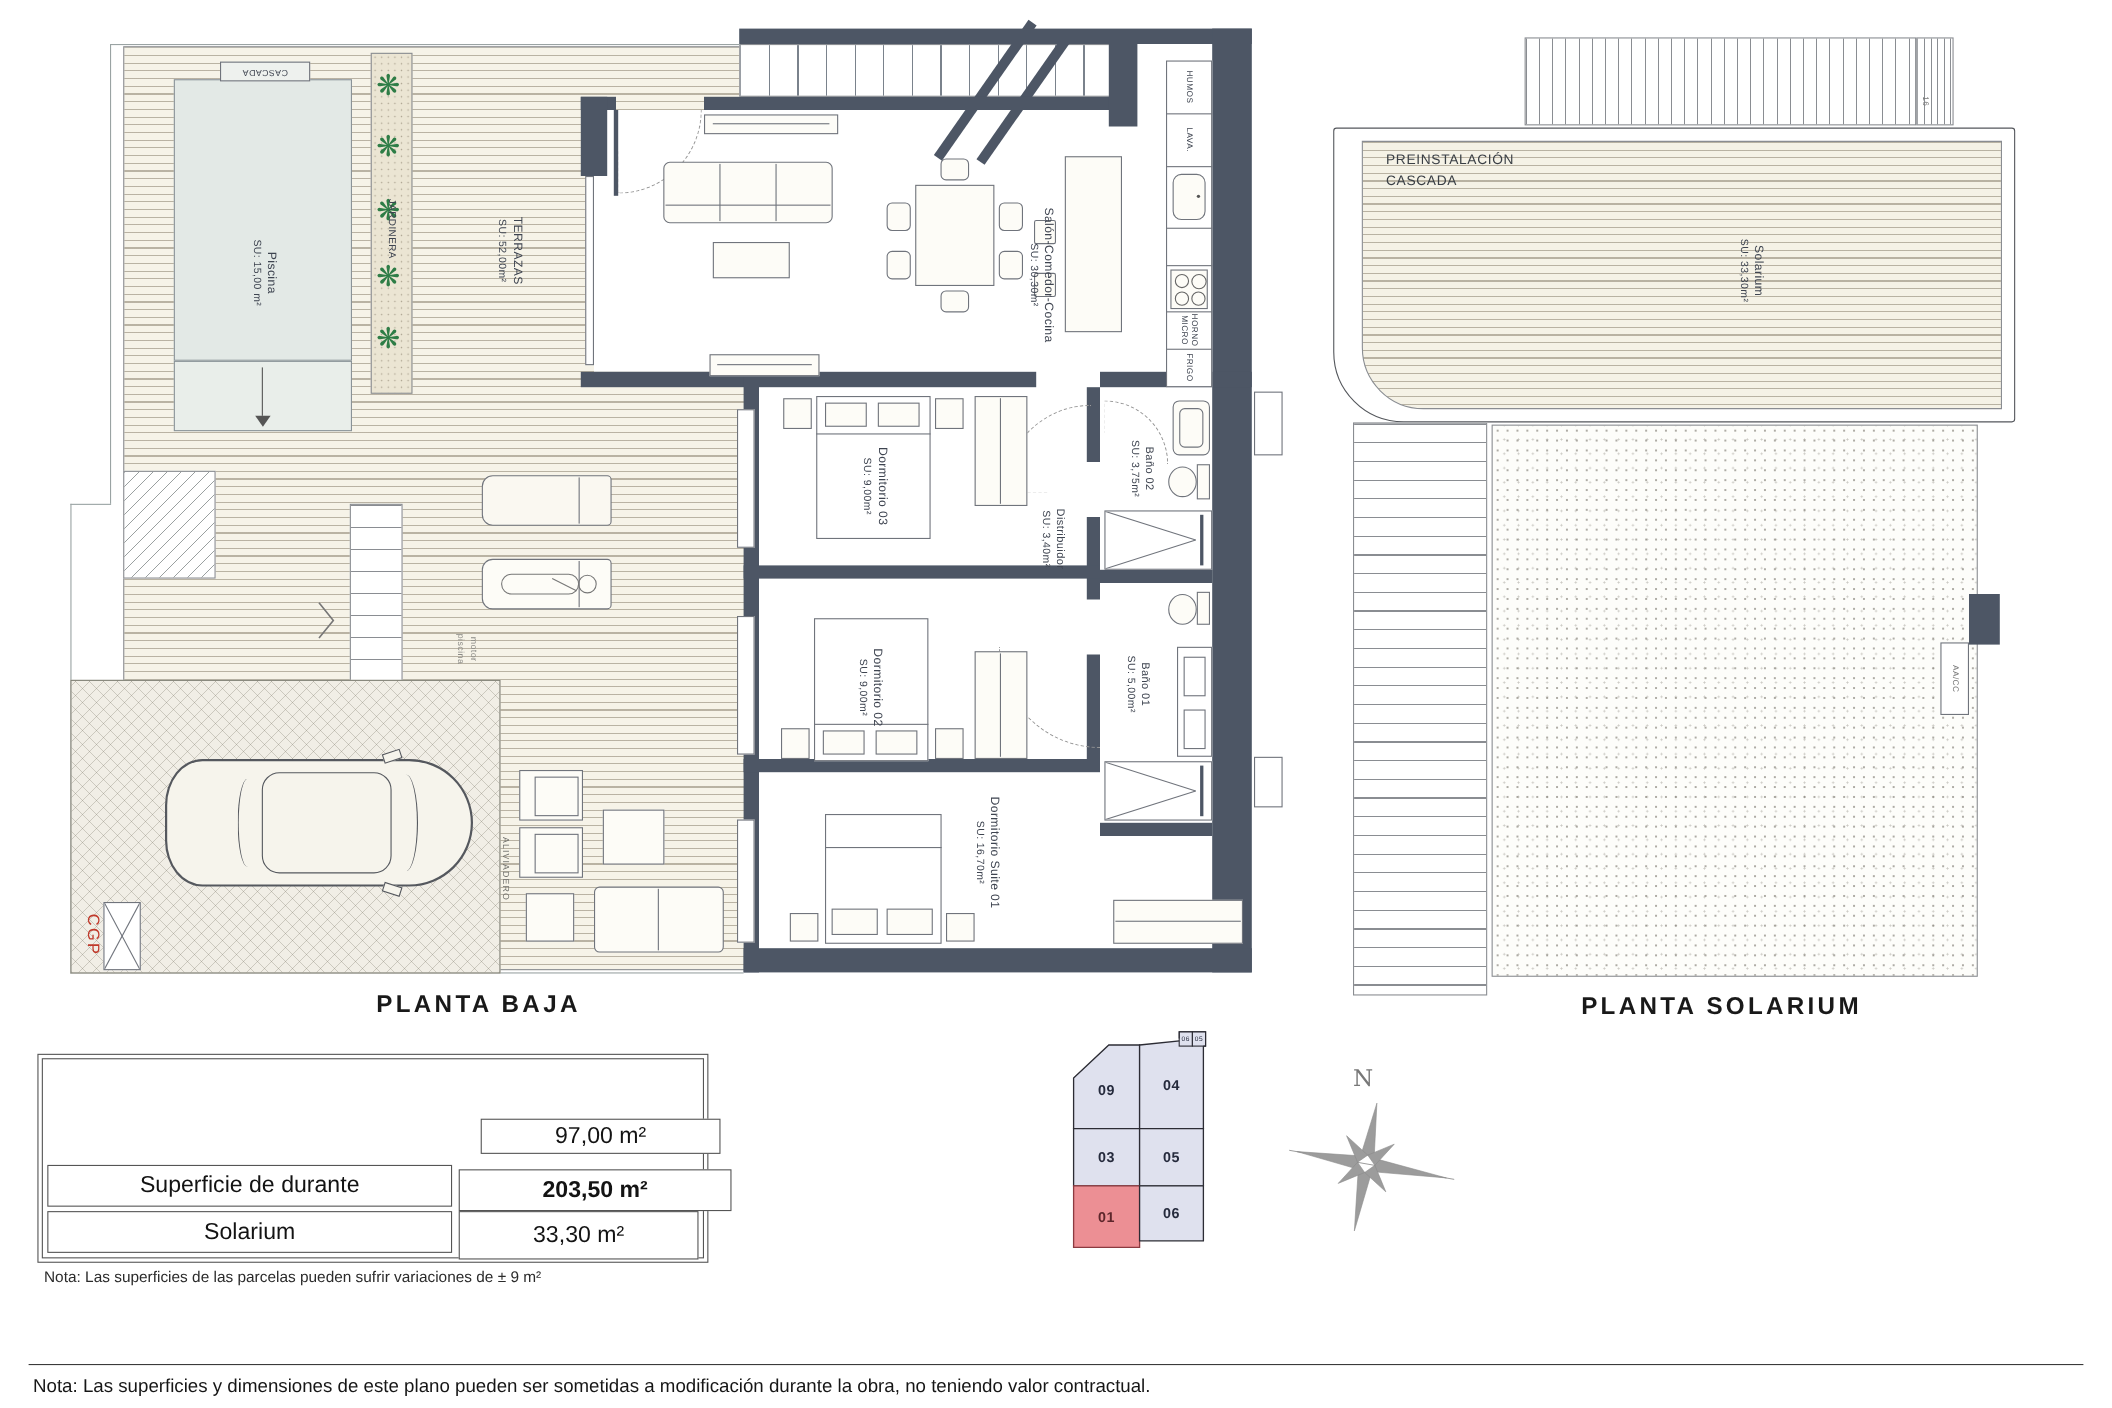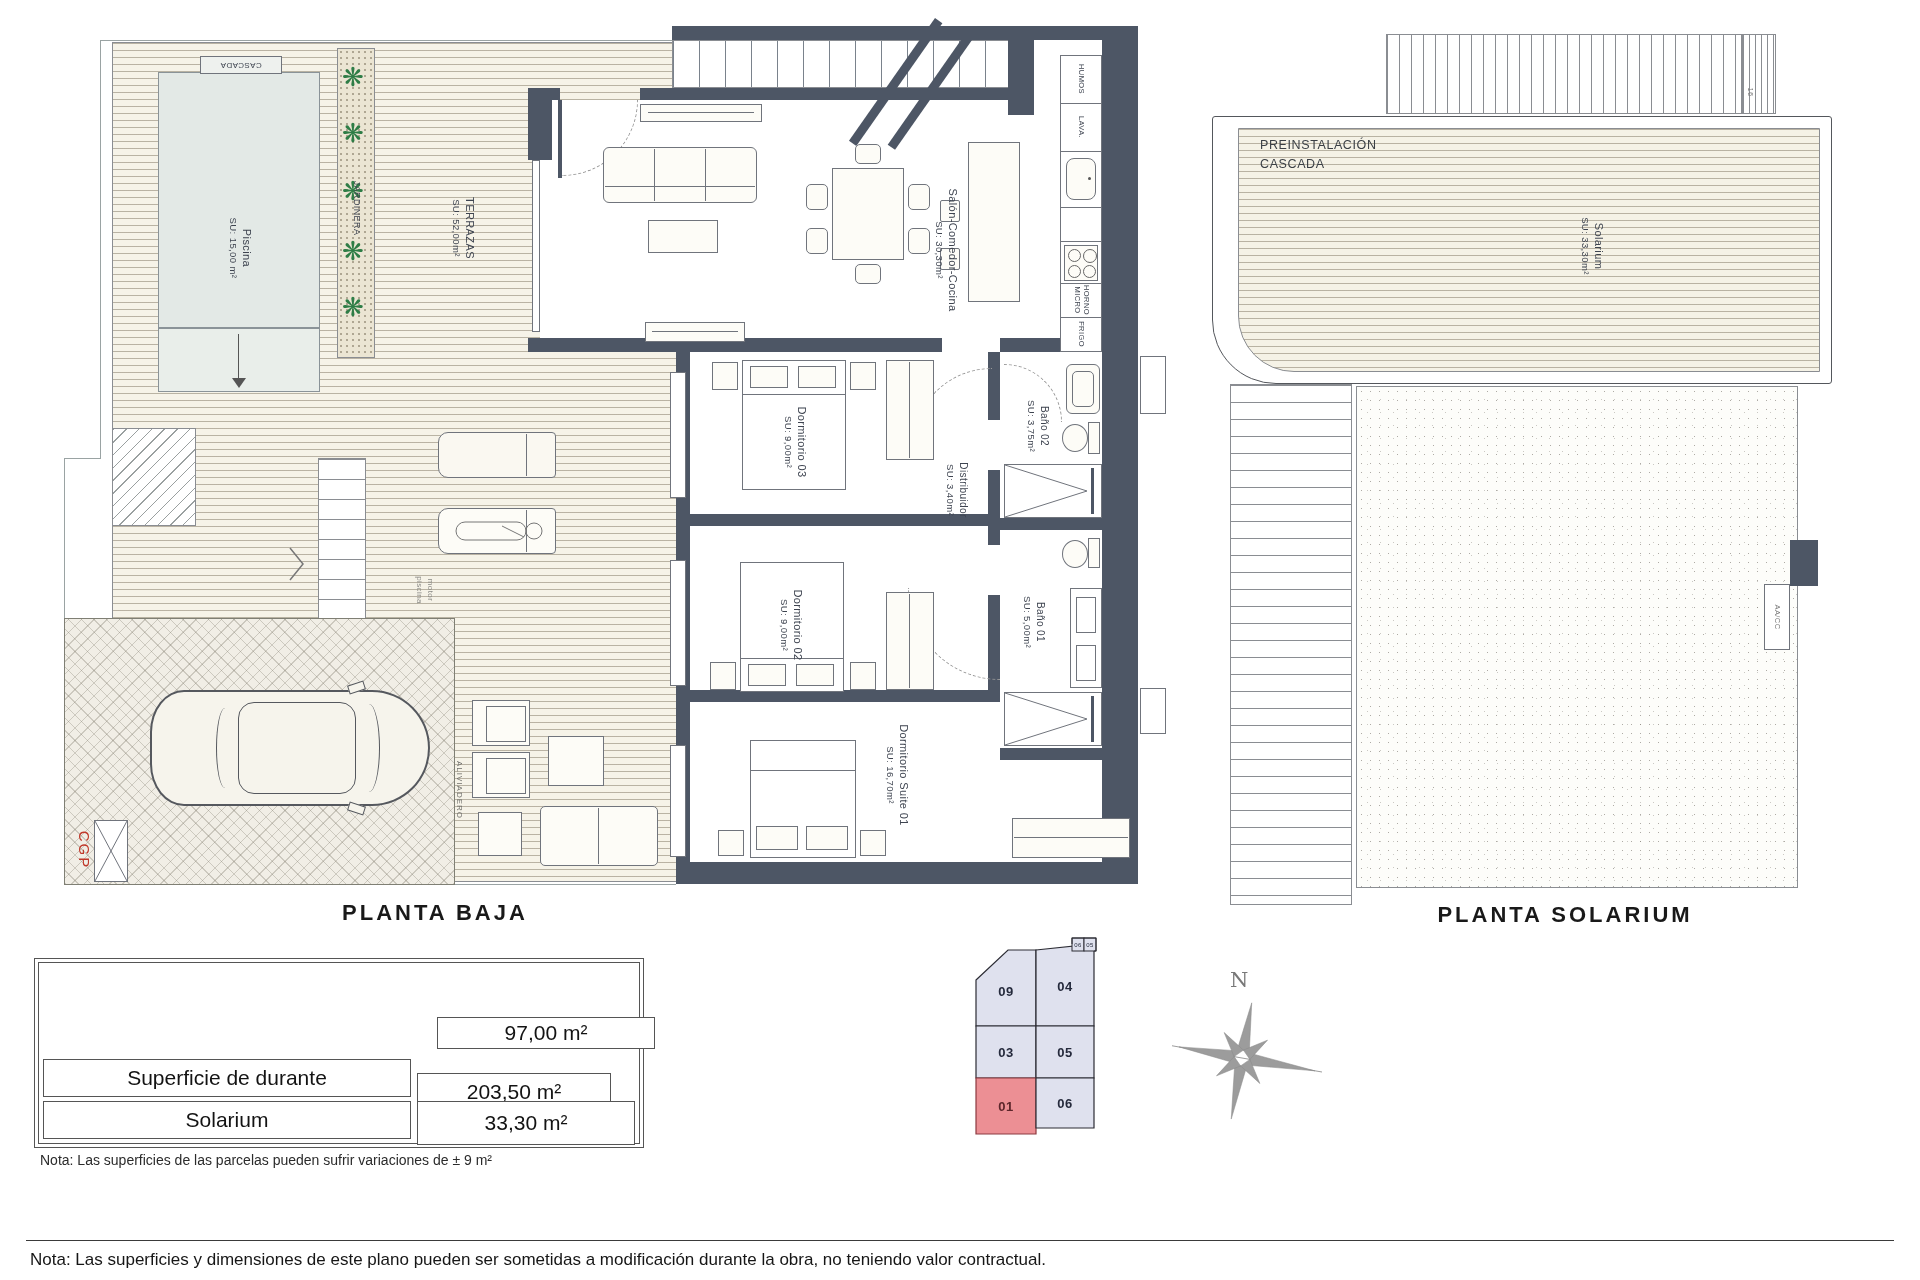--- a/index.html
+++ b/index.html
@@ -353,21 +353,21 @@
   <div class="vl t7" style="left:617px;top:617px;">
       <div style="color:#777;">AA/CC</div>
     </div>
 
   <div class="title" style="left:270px;top:902px;width:270px;">PLANTA SOLARIUM</div>
 </div>
 
 <div class="a" style="left:38px;top:962px;width:602px;height:182px;border:1px solid #555;outline:1px solid #555;outline-offset:3px;box-sizing:border-box;background:#fff;">
   <div class="tbl-cell" style="left:378px;top:54px;width:218px;height:32px;margin-left:20px;">97,00 m²</div>
   <div class="tbl-cell" style="left:4px;top:96px;width:368px;height:38px;">Superficie de durante</div>
-  <div class="tbl-cell" style="left:378px;top:110px;width:194px;height:38px;">203,50 m²</div>
+  <div class="tbl-cell" style="left:378px;top:100px;width:248px;height:38px;font-weight:bold;">203,50 m²</div>
   <div class="tbl-cell" style="left:4px;top:138px;width:368px;height:38px;">Solarium</div>
   <div class="tbl-cell" style="left:378px;top:138px;width:218px;height:44px;">33,30 m²</div>
 </div>
 <div class="a" style="left:40px;top:1152px;font-size:14px;color:#2b2b2b;">Nota: Las superficies de las parcelas pueden sufrir variaciones de ± 9 m²</div>
 
 <div class="a" style="left:968px;top:936px;width:140px;height:206px;">
   <svg width="140" height="206">
     <polygon points="8,44 40,14 68,14 68,90 8,90" fill="#dfe1ee" stroke="#2c2c34" stroke-width="1.2"></polygon>
     <polygon points="68,14 126,8 126,90 68,90" fill="#dfe1ee" stroke="#2c2c34" stroke-width="1.2"></polygon>
     <polygon points="8,90 68,90 68,142 8,142" fill="#dfe1ee" stroke="#2c2c34" stroke-width="1.2"></polygon>

